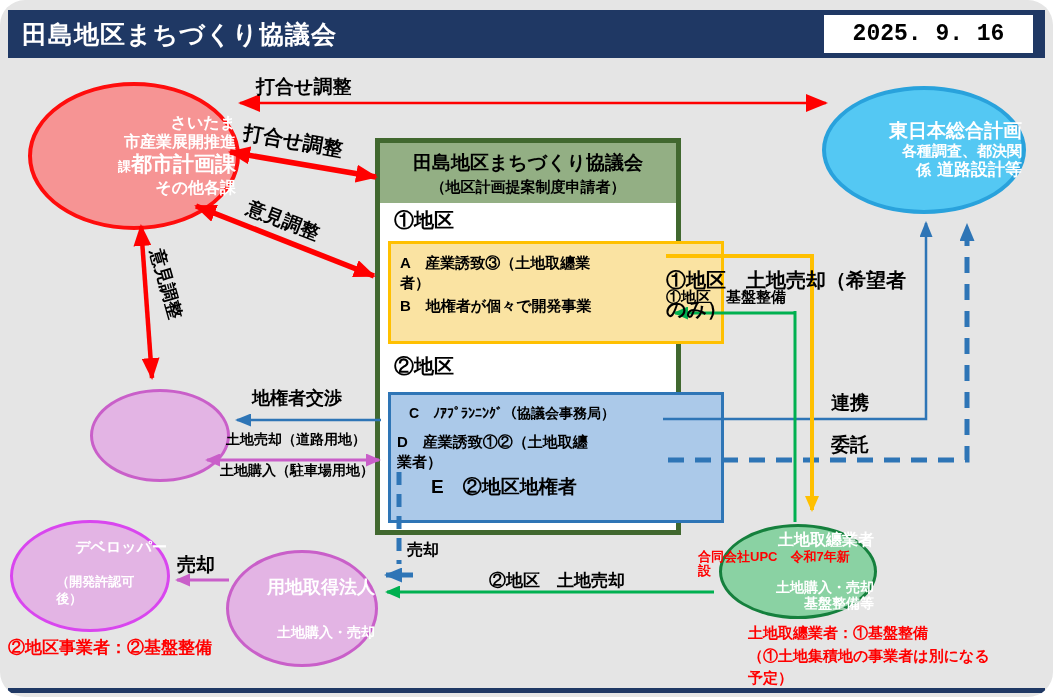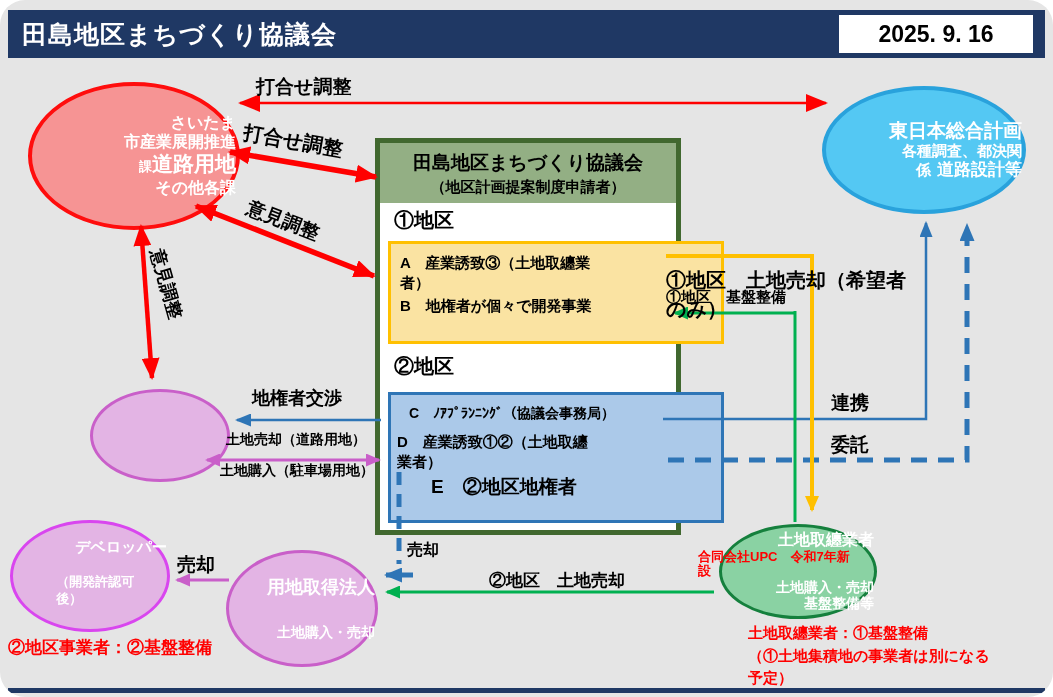--- a/index.html
+++ b/index.html
@@ -3,22 +3,22 @@
 <meta charset="utf-8">
 <style>
   html,body{margin:0;padding:0;background:#fff;}
   .page{position:relative;width:1053px;height:697px;background:#e5e5e5;overflow:hidden;
         font-family:"Liberation Sans",sans-serif;font-weight:bold;color:#000;border-radius:25px;}
 
   
   .header-bar{position:absolute;left:8px;top:10px;width:1037px;height:48px;background:#1F3864;
               display:flex;align-items:center;}
   .header-title{color:#fff;font-size:25px;padding-left:14px;letter-spacing:1px;}
-  .date-box{position:absolute;right:12px;top:5px;width:194px;height:38px;background:#fff;
-            display:flex;align-items:center;justify-content:center;font-size:23px;}
+  .date-box{position:absolute;right:12px;top:5px;width:209px;height:38px;background:#fff;
+            display:flex;align-items:center;justify-content:center;font-size:23px;font-family:Liberation Mono, monospace;}
 
   .bottom-bar{position:absolute;left:8px;top:688px;width:1037px;height:5px;background:#1F3864;}
 
   
   .ellipse{position:absolute;border-radius:50%;display:flex;flex-direction:column;align-items:flex-end;
            justify-content:center;text-align:center;color:#fff;line-height:1.18;z-index:1;box-sizing:border-box;}
   #saitama-ellipse{left:28px;top:82px;width:212px;height:148px;background:#F69494;border:4px solid #FF0D0D;}
   #saitama-ellipse .l1{font-size:16px;}
   #saitama-ellipse .l2{font-size:16px;}
   #saitama-ellipse .l3p{font-size:13px;vertical-align:middle;}
@@ -89,21 +89,21 @@
 
   <div class="header-bar">
     <div class="header-title">田島地区まちづくり協議会</div>
     <div class="date-box">2025. 9. 16</div>
   </div>
 
   <div class="ellipse" id="saitama-ellipse">
     <div class="l1">さいたま</div>
     <div class="l2">市産業展開推進</div>
     <div>
-      <span class="l3p">課</span><span class="l3">道路用地</span>
+      <span class="l3p">課</span><span class="l3">都市計画課</span>
     </div>
     <div class="l4">その他各課</div>
   </div>
 
   <div class="ellipse" id="higashi-ellipse">
     <div class="l1">東日本総合計画</div>
     <div class="l2">各種調査、都決関</div>
     <div>
       <span class="l3p">係</span><span class="l3">道路設計等</span>
     </div>

